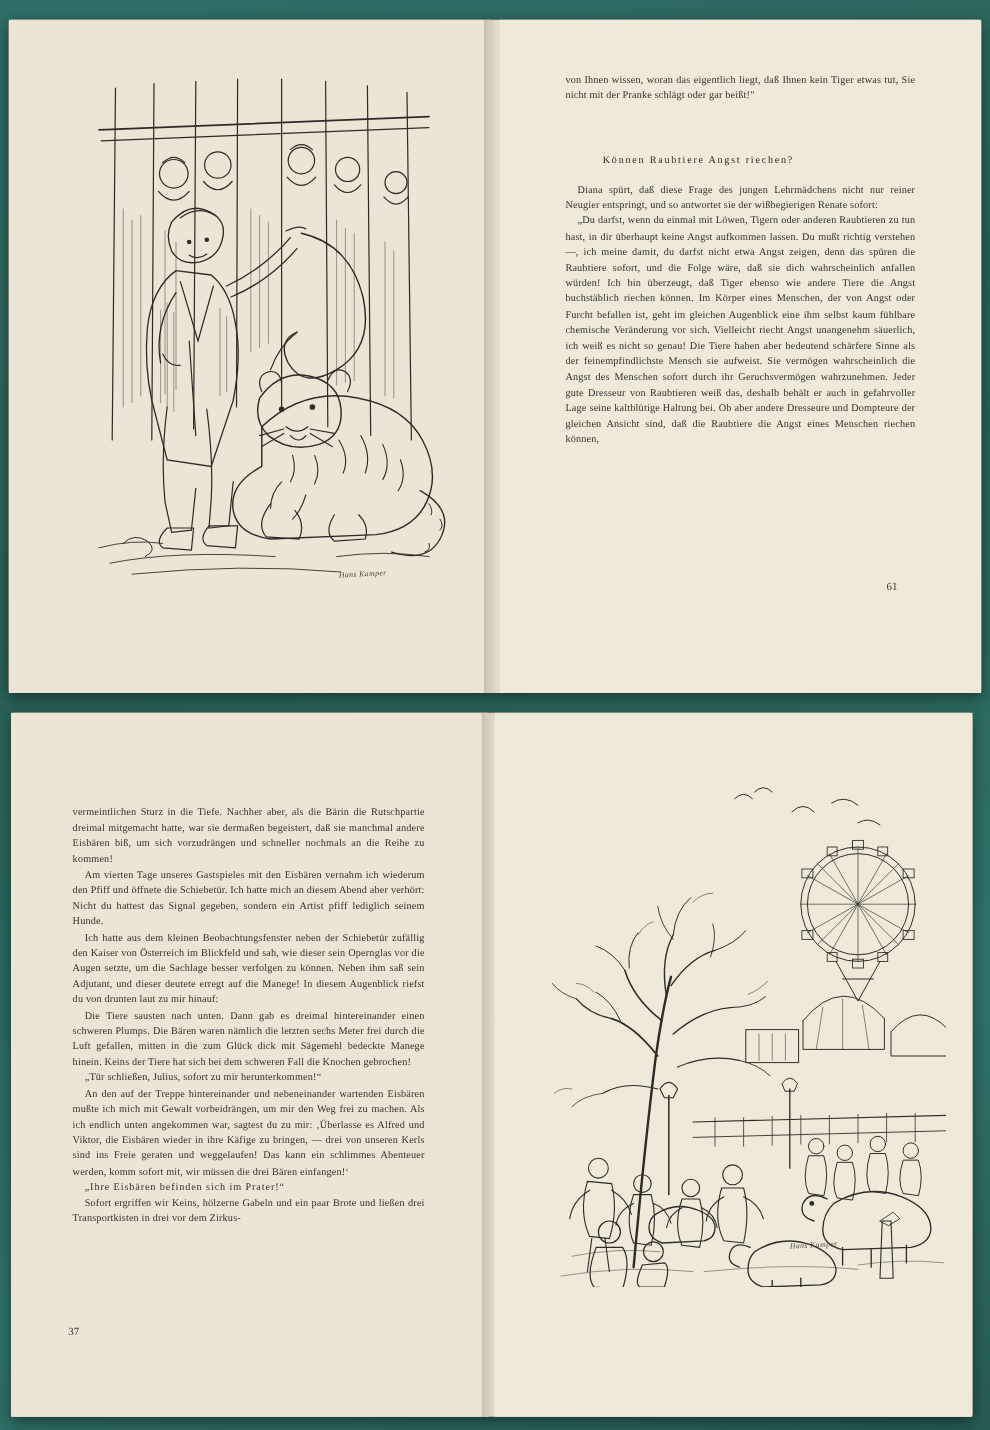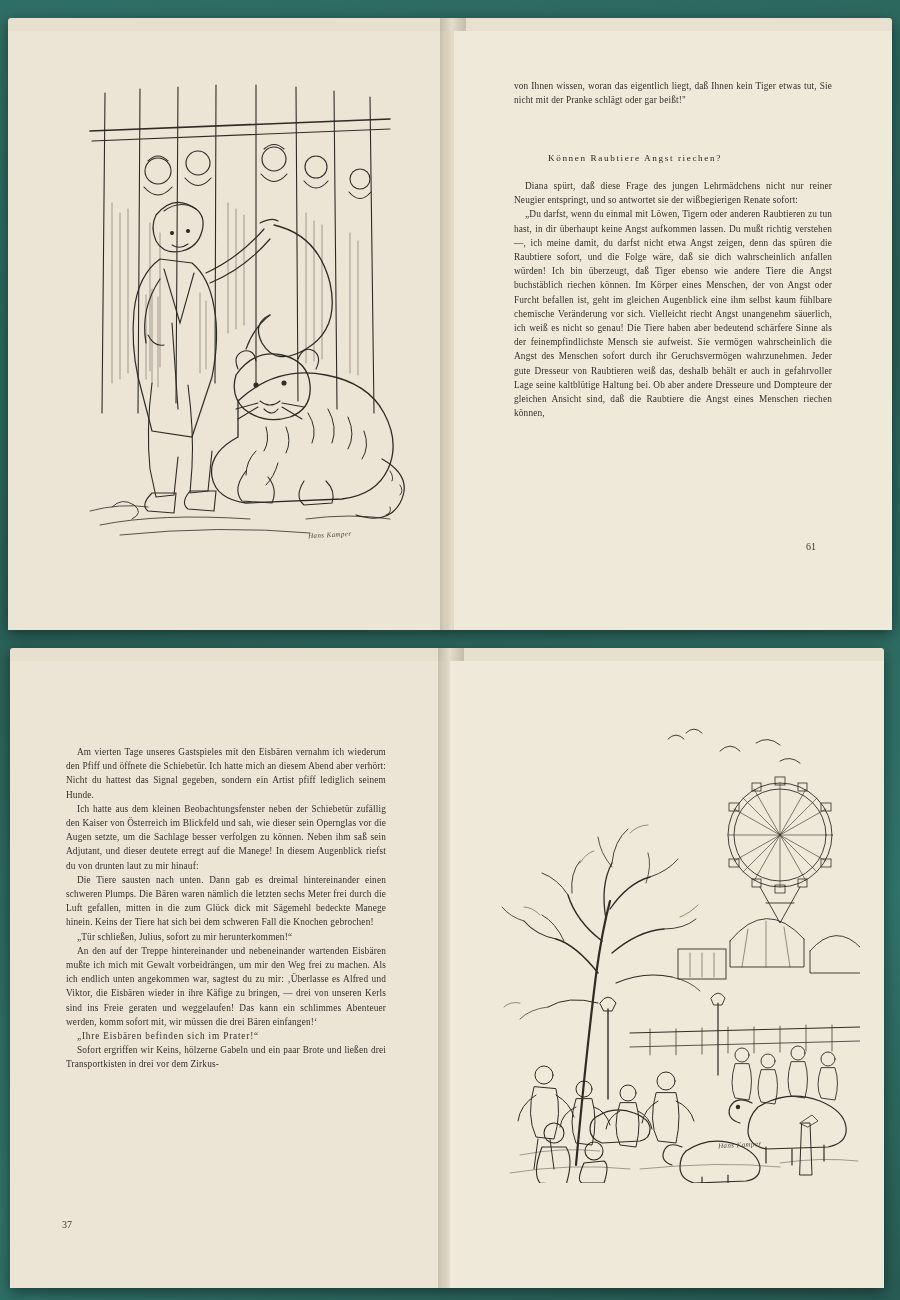--- a/index.html
+++ b/index.html
@@ -18,21 +18,21 @@
       radial-gradient(circle at 80% 92%, rgba(0,0,0,.08) 0 3px, transparent 4px),
       linear-gradient(160deg,#2f6e66 0%,#2a6258 40%,#30736a 75%,#275b53 100%);
   }
   
   .spread{
     position:absolute;
     background:#e9e3d3;
     box-shadow:0 4px 14px rgba(0,0,0,.45);
   }
   .spread .page{
-    position:absolute;top:13px;bottom:0;
+    position:absolute;top:0;bottom:0;
     background:#efe9da;
   }
   .spread .page.left{left:0;}
   .spread .page.right{right:0;}
   .gutter{
     position:absolute;top:0;bottom:0;
     width:26px;
     background:linear-gradient(to right,rgba(120,105,80,.30),rgba(160,145,115,.05) 45%,rgba(120,105,80,.30));
   }
   
@@ -267,20 +267,21 @@
     <div class="folio" style="left:352px;top:498px;">61</div>
   </div>
 </div>
 
 <div class="cover-edge-bot"></div>
 <div class="bookmark"></div>
 
 <div class="spread" id="spread-bottom">
   <div class="page left">
     <div class="txt" style="left:56px;top:84px;width:320px;">
+      <p>vermeintlichen Sturz in die Tiefe. Nachher aber, als die Bärin die Rutschpartie dreimal mitgemacht hatte, war sie dermaßen begeistert, daß sie manchmal andere Eisbären biß, um sich vorzudrängen und schneller nochmals an die Reihe zu kommen!</p>
       <p class="ind">Am vierten Tage unseres Gastspieles mit den Eisbären vernahm ich wiederum den Pfiff und öffnete die Schiebetür. Ich hatte mich an diesem Abend aber verhört: Nicht du hattest das Signal gegeben, sondern ein Artist pfiff lediglich seinem Hunde.</p>
       <p class="ind">Ich hatte aus dem kleinen Beobachtungsfenster neben der Schiebetür zufällig den Kaiser von Österreich im Blickfeld und sah, wie dieser sein Opernglas vor die Augen setzte, um die Sachlage besser verfolgen zu können. Neben ihm saß sein Adjutant, und dieser deutete erregt auf die Manege! In diesem Augenblick riefst du von drunten laut zu mir hinauf:</p>
       <p class="ind">Die Tiere sausten nach unten. Dann gab es dreimal hintereinander einen schweren Plumps. Die Bären waren nämlich die letzten sechs Meter frei durch die Luft gefallen, mitten in die zum Glück dick mit Sägemehl bedeckte Manege hinein. Keins der Tiere hat sich bei dem schweren Fall die Knochen gebrochen!</p>
       <p class="ind">„Tür schließen, Julius, sofort zu mir herunterkommen!“</p>
       <p class="ind">An den auf der Treppe hintereinander und nebeneinander wartenden Eisbären mußte ich mich mit Gewalt vorbeidrängen, um mir den Weg frei zu machen. Als ich endlich unten angekommen war, sagtest du zu mir: ‚Überlasse es Alfred und Viktor, die Eisbären wieder in ihre Käfige zu bringen, — drei von unseren Kerls sind ins Freie geraten und weggelaufen! Das kann ein schlimmes Abenteuer werden, komm sofort mit, wir müssen die drei Bären einfangen!‘</p>
       <p class="quoteline">„Ihre Eisbären befinden sich im Prater!“</p>
       <p class="ind">Sofort ergriffen wir Keins, hölzerne Gabeln und ein paar Brote und ließen drei Transportkisten in drei vor dem Zirkus-</p>
     </div>
     <div class="folio" style="left:52px;top:546px;">37</div>
   </div>

